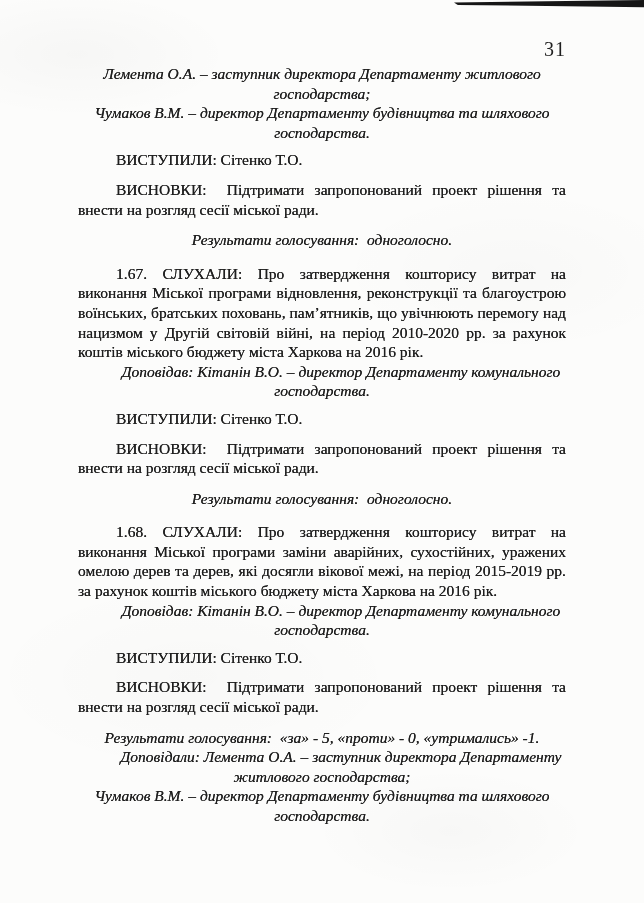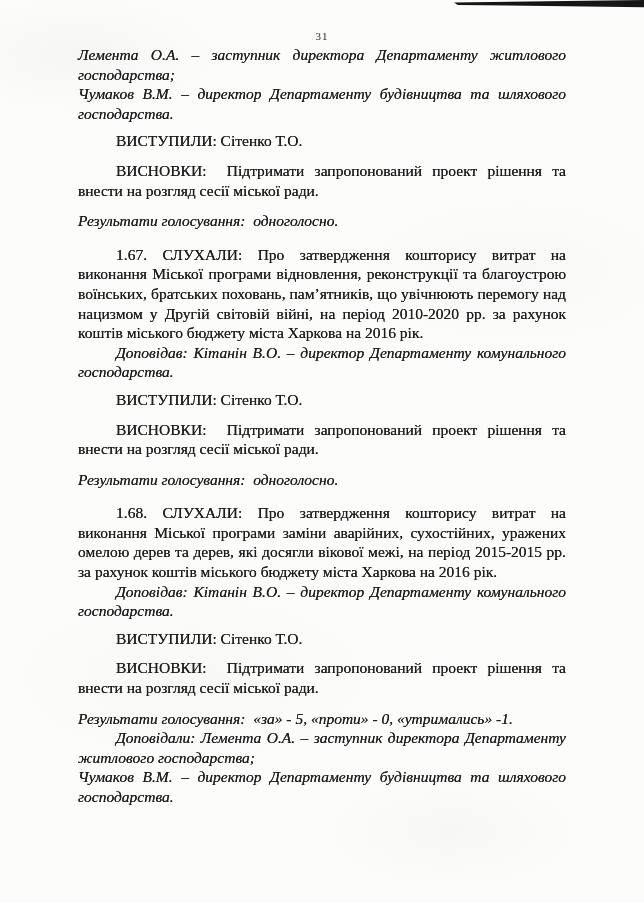--- a/index.html
+++ b/index.html
@@ -26,40 +26,40 @@
   .streak {
     position: absolute;
     top: 0;
     right: 0;
     width: 190px;
     height: 8px;
     background: #161616;
     clip-path: polygon(0 30%, 100% 0, 100% 90%, 2% 62%);
   }
   .pagenum {
-    padding-top: 30px;
+    padding-top: 38px;
     width: 488px;
     margin: 0 78px;
-    text-align: center;
-    font-size: 11px;
+    text-align: right;
+    font-size: 20px;
     letter-spacing: 1px;
   }
   .content {
     width: 488px;
     margin: 3px 78px 0 78px;
     font-size: 15.5px;
     line-height: 19.6px;
     text-shadow: 0 0 0.3px currentColor;
   }
   .content p {
     margin: 0;
     hyphens: none;
   }
   .j   { text-align: justify; font-family: Liberation Serif, serif; }
-  .it  { font-style: italic; }
+  .it  { font-style: italic; text-align: center; }
   .ind { text-indent: 38px; }
   .gs  { margin-top: 8px  !important; }  
   .gm  { margin-top: 10px !important; }  
   .gr  { margin-top: 11px !important; }  
   .gx  { margin-top: 14px !important; }  
 </style>
 </head>
 <body>
 
 <div class="page">
@@ -76,21 +76,21 @@
     <p class="ind gs">ВИСТУПИЛИ: Сітенко Т.О.</p>
     <p class="ind j gm">ВИСНОВКИ:&nbsp; Підтримати запропонований проект рішення та внести на розгляд сесії міської ради.</p>
     <p class="it gr">Результати голосування:&nbsp; одноголосно.</p>
 
     <p class="ind j gx">1.67. СЛУХАЛИ: Про затвердження кошторису витрат на виконання Міської програми відновлення, реконструкції та благоустрою воїнських, братських поховань, пам’ятників, що увічнюють перемогу над нацизмом у Другій світовій війні, на період 2010-2020 рр. за рахунок коштів міського бюджету міста Харкова на 2016 рік.</p>
     <p class="it ind j">Доповідав: Кітанін В.О. – директор Департаменту комунального господарства.</p>
     <p class="ind gs">ВИСТУПИЛИ: Сітенко Т.О.</p>
     <p class="ind j gm">ВИСНОВКИ:&nbsp; Підтримати запропонований проект рішення та внести на розгляд сесії міської ради.</p>
     <p class="it gr">Результати голосування:&nbsp; одноголосно.</p>
 
-    <p class="ind j gx">1.68. СЛУХАЛИ: Про затвердження кошторису витрат на виконання Міської програми заміни аварійних, сухостійних, уражених омелою дерев та дерев, які досягли вікової межі, на період 2015-2015 рр. за рахунок коштів міського бюджету міста Харкова на 2016 рік.</p>
+    <p class="ind j gx">1.68. СЛУХАЛИ: Про затвердження кошторису витрат на виконання Міської програми заміни аварійних, сухостійних, уражених омелою дерев та дерев, які досягли вікової межі, на період 2015-2019 рр. за рахунок коштів міського бюджету міста Харкова на 2016 рік.</p>
     <p class="it ind j">Доповідав: Кітанін В.О. – директор Департаменту комунального господарства.</p>
     <p class="ind gs">ВИСТУПИЛИ: Сітенко Т.О.</p>
     <p class="ind j gm">ВИСНОВКИ:&nbsp; Підтримати запропонований проект рішення та внести на розгляд сесії міської ради.</p>
     <p class="it gr">Результати голосування:&nbsp; «за» - 5, «проти» - 0, «утримались» -1.</p>
 
     <p class="it ind j">Доповідали: Лемента О.А. – заступник директора Департаменту житлового господарства;</p>
     <p class="it j">Чумаков В.М. – директор Департаменту будівництва та шляхового господарства.</p>
 
   </div>
 </div>

